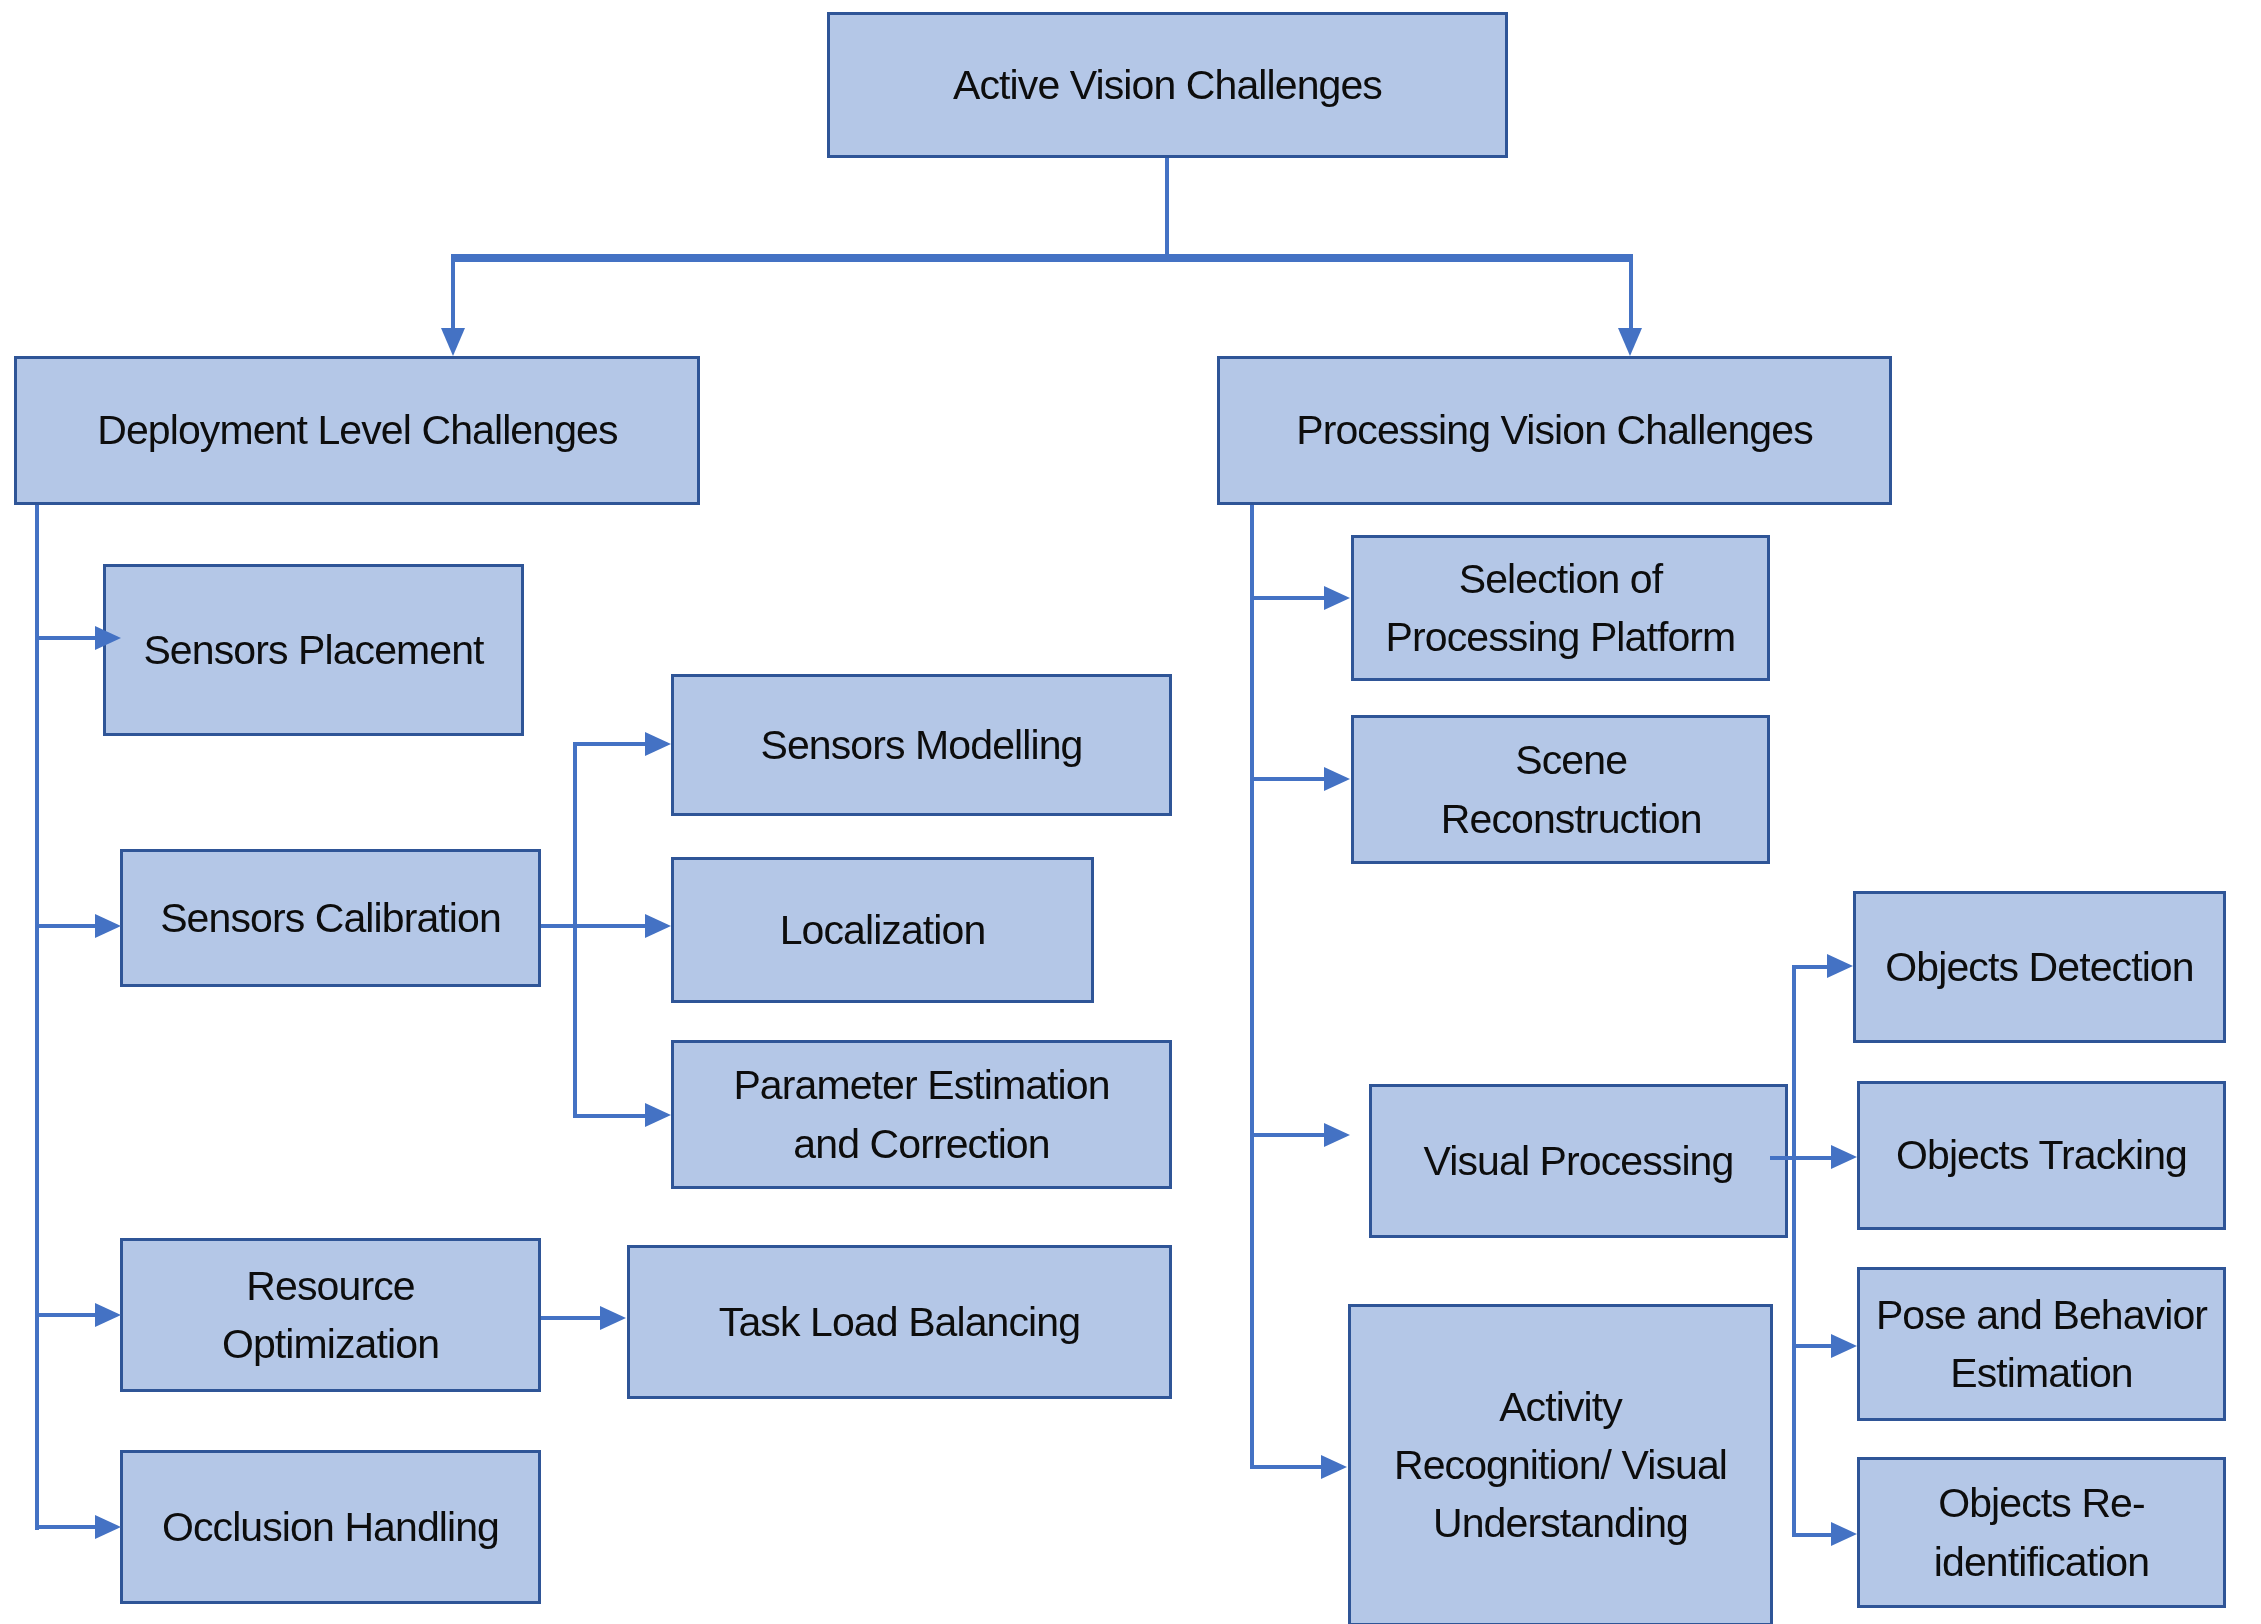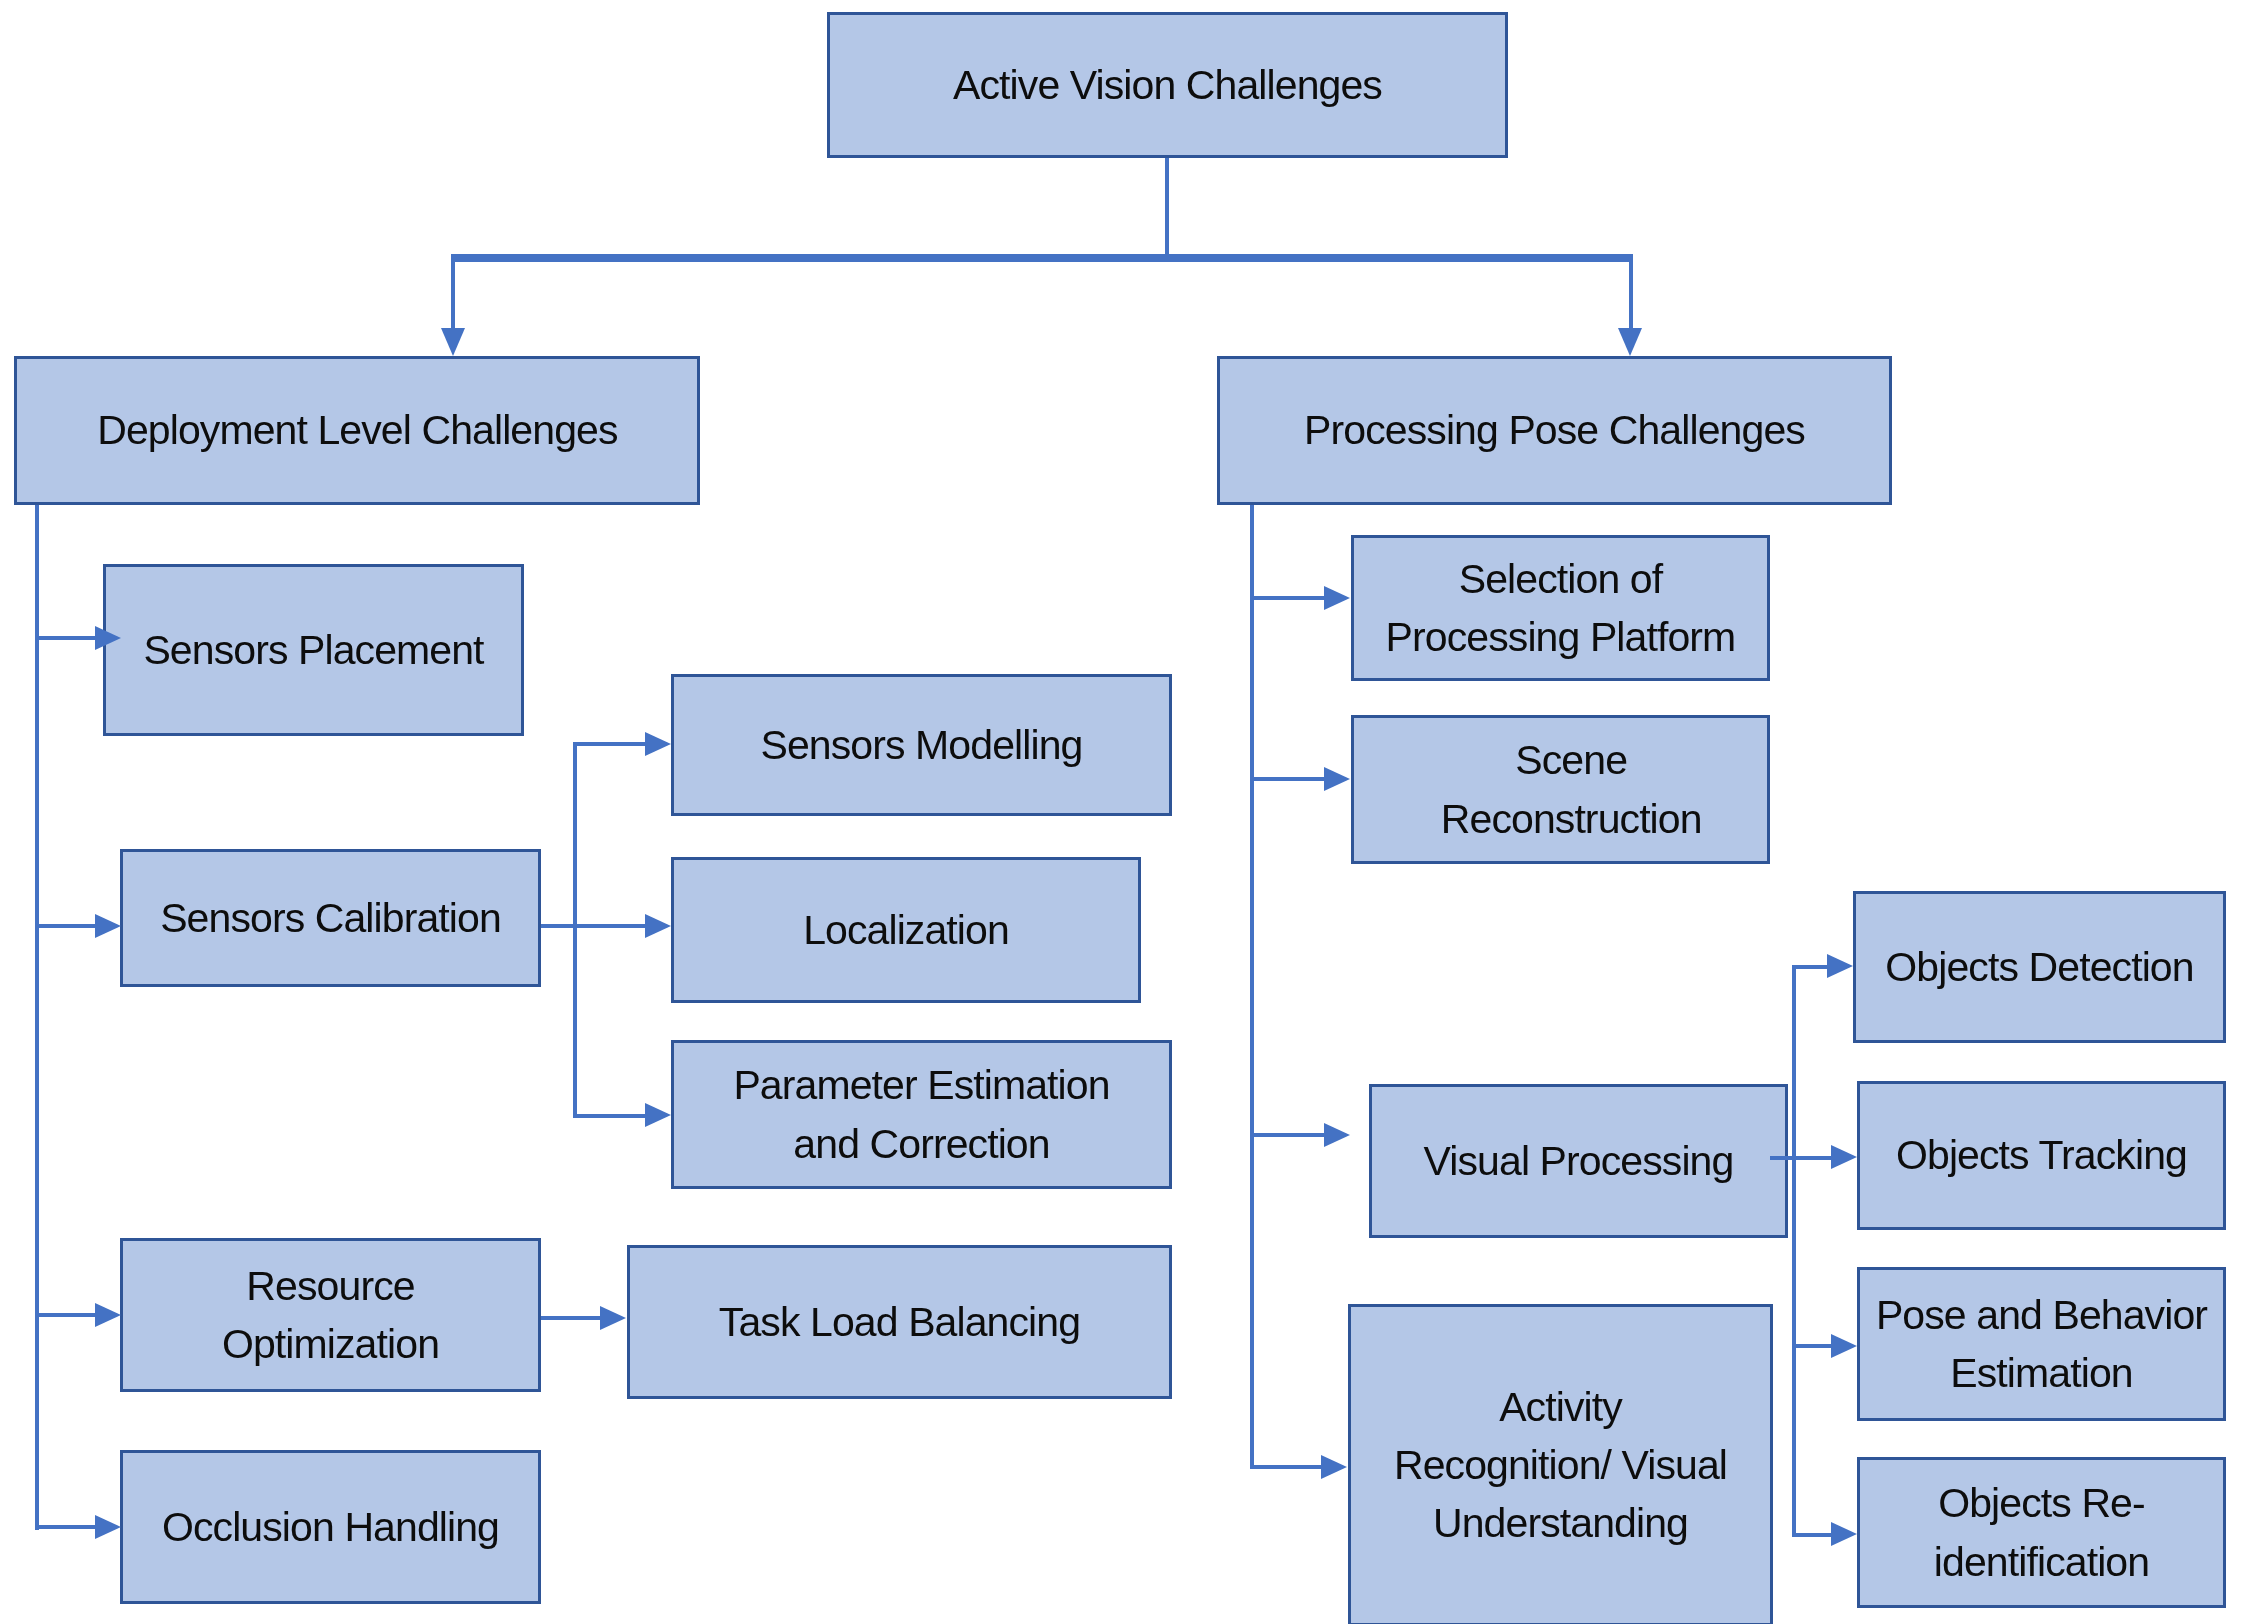--- a/index.html
+++ b/index.html
@@ -53,29 +53,29 @@
 </style>
 </head>
 <body>
 
 <div id="canvas">
 
   <div class="box" style="left:827px; top:12px; width:681px; height:146px;">Active Vision Challenges</div>
 
   <div class="box" style="left:14.4px; top:356px; width:686px; height:149px;">Deployment Level Challenges</div>
 
-  <div class="box" style="left:1217px; top:356px; width:675px; height:149px;">Processing Pose Challenges</div>
+  <div class="box" style="left:1217px; top:356px; width:675px; height:149px;">Processing Vision Challenges</div>
 
   <div class="box" style="left:103px; top:564px; width:421px; height:172px;">Sensors Placement</div>
 
   <div class="box" style="left:120px; top:849px; width:421px; height:138px;">Sensors Calibration</div>
 
   <div class="box" style="left:671px; top:674px; width:501px; height:142px;">Sensors Modelling</div>
 
-  <div class="box" style="left:671px; top:857px; width:470px; height:146px;">Localization</div>
+  <div class="box" style="left:671px; top:857px; width:423px; height:146px;">Localization</div>
 
   <div class="box" style="left:671px; top:1040px; width:501px; height:149px;">Parameter Estimation
 and Correction</div>
 
   <div class="box" style="left:120px; top:1238px; width:421px; height:154px;">Resource
 Optimization</div>
 
   <div class="box" style="left:627px; top:1245px; width:545px; height:154px;">Task Load Balancing</div>
 
   <div class="box" style="left:120px; top:1450px; width:421px; height:154px;">Occlusion Handling</div>

